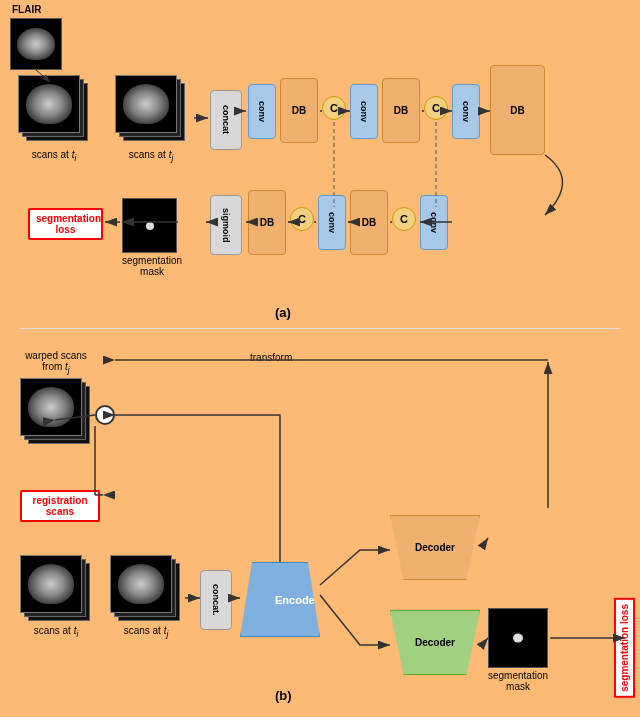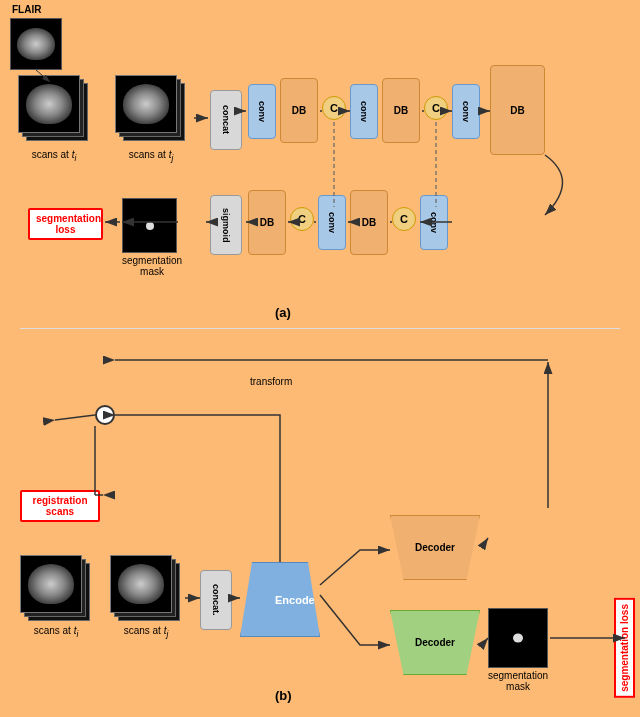--- a/index.html
+++ b/index.html
@@ -321,20 +321,30 @@
       <line x1="120" y1="222" x2="105" y2="222" stroke="#333" stroke-width="1.5" marker-end="url(#arrowhead)"></line>
     </svg>
 
     <div class="part-label" style="left:275px;top:305px;">(a)</div>
   </div>
 
   <div style="position:absolute;top:328px;left:20px;right:20px;height:1px;background:#ddd;"></div>
 
   <div class="part-b">
 
+    <div style="position:absolute;top:10px;left:20px;">
+      <div style="font-size:10px;text-align:center;margin-bottom:3px;">warped scans<br>from <i>t<sub>j</sub></i></div>
+      <div style="position:relative;width:72px;height:68px;">
+        <div style="position:absolute;top:8px;left:8px;width:62px;height:58px;background:#111;border:1px solid #666;"></div>
+        <div style="position:absolute;top:4px;left:4px;width:62px;height:58px;background:#222;border:1px solid #666;"></div>
+        <div style="position:absolute;top:0;left:0;width:62px;height:58px;background:black;border:1px solid #777;overflow:hidden;">
+          <div style="position:absolute;top:50%;left:50%;transform:translate(-50%,-50%);width:46px;height:40px;border-radius:50% 50% 45% 45%;background:radial-gradient(ellipse,#ccc 0%,#888 40%,#444 70%,transparent 100%);"></div>
+        </div>
+      </div>
+    </div>
 
     <div class="loss-box" style="left:20px;top:150px;width:80px;">
       <span>registration scans</span>
     </div>
 
     <div style="position:absolute;top:215px;left:20px;">
       <div style="position:relative;width:72px;height:68px;">
         <div style="position:absolute;top:8px;left:8px;width:62px;height:58px;background:#111;border:1px solid #666;"></div>
         <div style="position:absolute;top:4px;left:4px;width:62px;height:58px;background:#222;border:1px solid #666;"></div>
         <div style="position:absolute;top:0;left:0;width:62px;height:58px;background:black;border:1px solid #777;overflow:hidden;">
@@ -379,21 +389,21 @@
       <div style="font-size:10px;text-align:center;margin-top:2px;">segmentation<br>mask</div>
     </div>
 
     <div style="position:absolute;right:5px;top:258px;writing-mode:vertical-lr;transform:rotate(180deg);">
       <div style="border:2px solid red;background:white;padding:4px 3px;font-size:10px;font-weight:bold;color:red;">
         <span>segmentation
 loss</span>
       </div>
     </div>
 
-    <div style="position:absolute;top:12px;left:250px;font-size:10px;margin-top:24px;">transform</div>
+    <div style="position:absolute;top:12px;left:250px;font-size:10px;">transform</div>
 
     <div style="position:absolute;top:65px;left:95px;width:20px;height:20px;border-radius:50%;border:2px solid #333;background:white;"></div>
 
     <svg class="arrows-b">
       <defs>
         <marker id="arrowB" markerWidth="8" markerHeight="6" refX="8" refY="3" orient="auto">
           <polygon points="0 0, 8 3, 0 6" fill="#333"></polygon>
         </marker>
         <marker id="arrowB2" markerWidth="8" markerHeight="6" refX="0" refY="3" orient="auto">
           <polygon points="8 0, 0 3, 8 6" fill="#333"></polygon>

